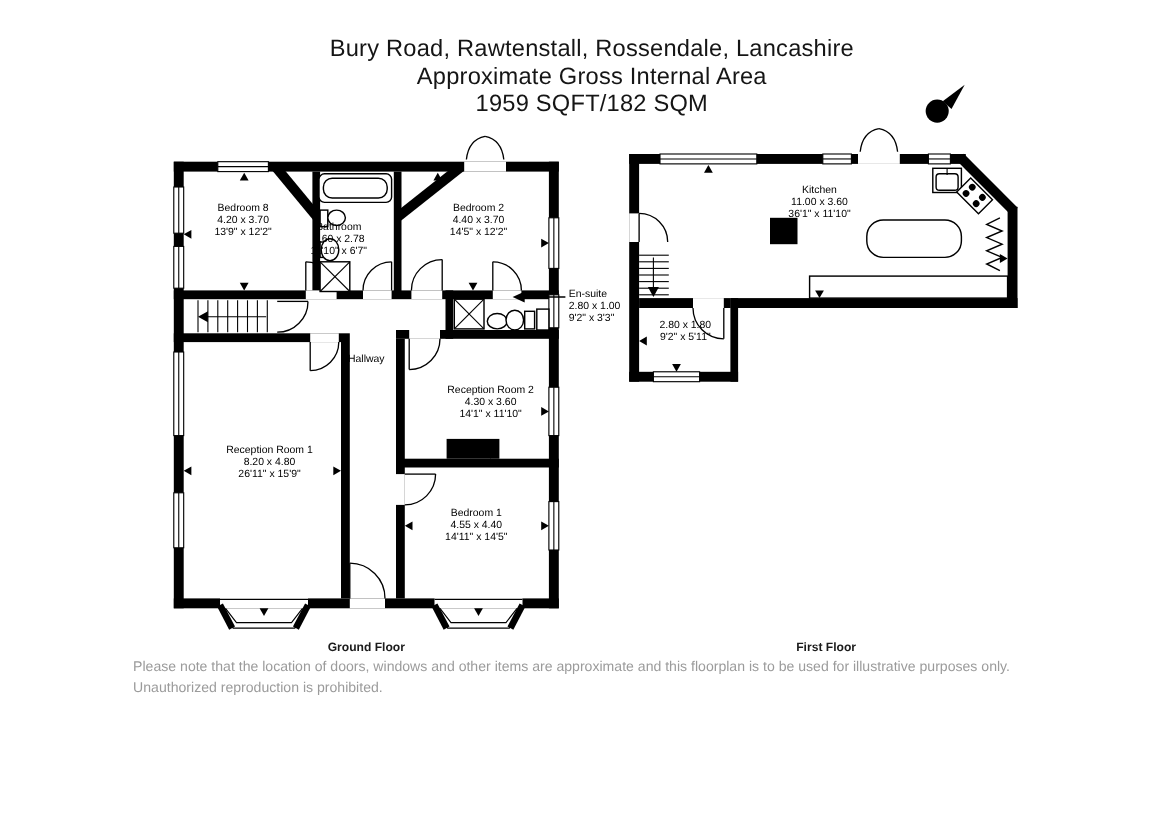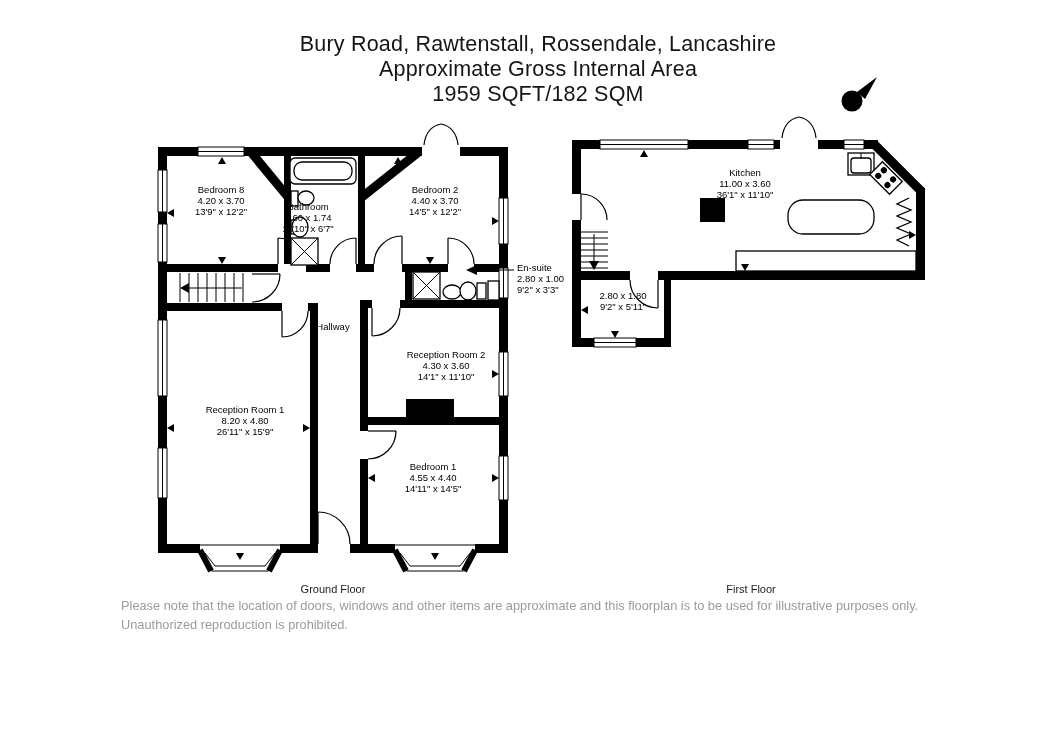--- a/index.html
+++ b/index.html
@@ -13,21 +13,21 @@
   svg .win{fill:#fff;stroke:#000;stroke-width:1;}
   svg line,svg path,svg polyline{stroke:#000;fill:none;stroke-width:1.2;}
   svg .thick{stroke-width:9;}
   svg .jamb{stroke-width:6;}
   svg .fix{stroke-width:1.3;}
   svg polygon.mk{fill:#000;stroke:none;}
   svg .solid{fill:#000;stroke:none;}
   .rlabel{position:absolute;transform:translateX(-50%);text-align:center;
           font-size:9.5px;line-height:11px;color:#000;white-space:nowrap;}
   .rlabel.leftal{transform:none;text-align:left;}
-  .floorlab{position:absolute;transform:translateX(-50%);font-size:11px;font-weight:normal;
+  .floorlab{position:absolute;transform:translateX(-50%);font-size:11px;font-weight:bold;
             color:#1c1c1c;white-space:nowrap;}
   .disclaimer{position:absolute;left:531px;top:596px;transform:translateX(-50%);width:820px;
               font-size:12.8px;line-height:19px;color:#9b9b9b;}
   .ctext{font-family:"Liberation Sans",sans-serif;font-size:11px;fill:#000;stroke:none;}
 </style>
 </head>
 <body>
 
 <div class="page">
 
@@ -295,21 +295,21 @@
     </g>
   </svg>
 
   <div class="rlabel" style="left:221px;top:184px;">
     <div>Bedroom 8</div>
     <div>4.20 x 3.70</div>
     <div>13'9" x 12'2"</div>
   </div>
   <div class="rlabel" style="left:308px;top:201px;">
     <div>Bathroom</div>
-    <div>3.60 x 1.74</div>
+    <div>3.60 x 2.78</div>
     <div>11'10" x 6'7"</div>
   </div>
   <div class="rlabel" style="left:435px;top:184px;">
     <div>Bedroom 2</div>
     <div>4.40 x 3.70</div>
     <div>14'5" x 12'2"</div>
   </div>
   <div class="rlabel leftal" style="left:517px;top:262px;">
     <div>En-suite</div>
     <div>2.80 x 1.00</div>

